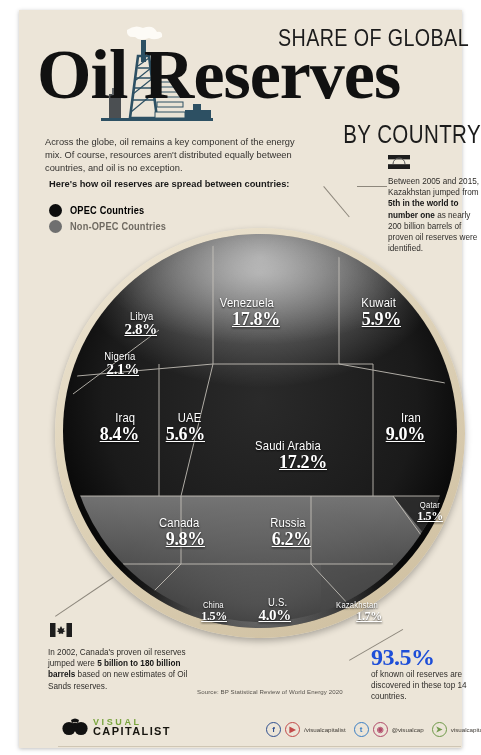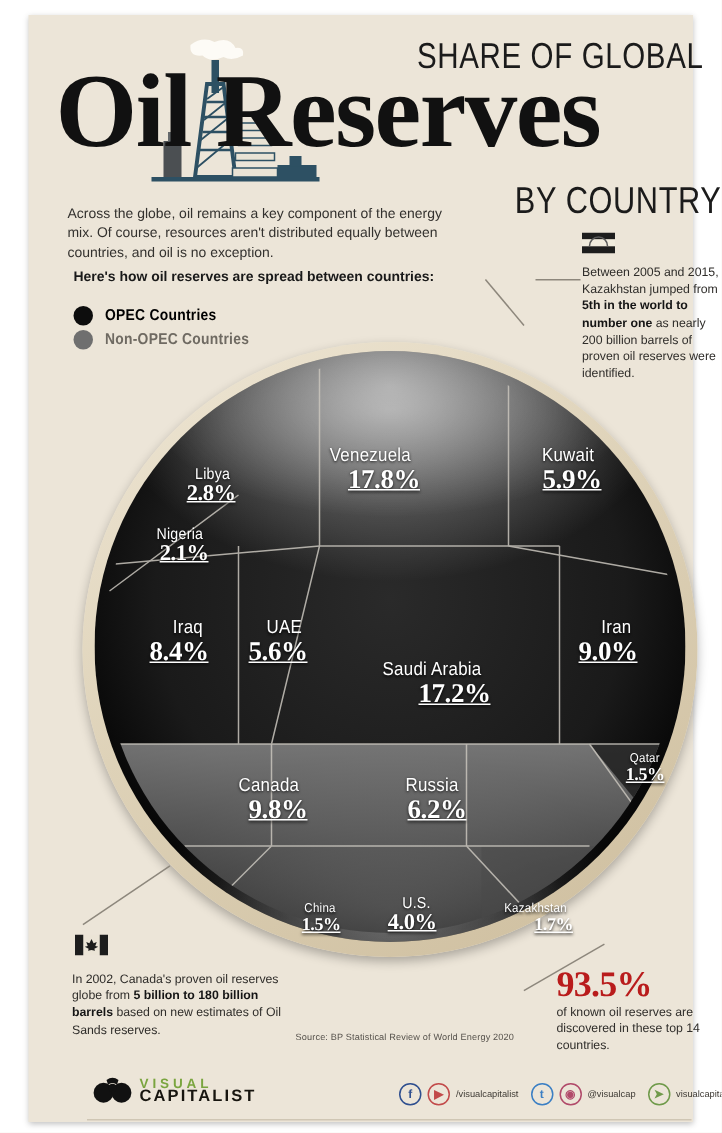--- a/index.html
+++ b/index.html
@@ -42,21 +42,21 @@
   .cal{position:absolute;font-size:8.2px;line-height:11.2px;color:#2f2d2a;}
   .cal b{color:#151515;}
   .cal-ven{left:369px;top:166px;width:96px;}
   .cal-can{left:29px;top:637px;width:152px;}
   .flag{position:absolute;width:22px;height:14px;}
   .ven-flag{left:369px;top:145px;}
   .can-flag{left:31px;top:613px;}
 
   .big935{position:absolute;left:352px;top:634px;
           font-family:"Liberation Serif","DejaVu Serif",serif;
-          font-weight:bold;font-size:24px;color:#b91c1c;letter-spacing:-.5px;}
+          font-weight:bold;font-size:24px;color:#1d4ed8;letter-spacing:-.5px;}
   .cal-935{left:352px;top:659px;width:112px;}
 
   .source{position:absolute;left:178px;top:678px;font-size:6.1px;color:#56524c;
           letter-spacing:.1px;}
 
   
   .ll{position:absolute;background:#8d877c;}
 
   
   .chartwrap{position:absolute;left:36px;top:218px;width:410px;height:410px;}
@@ -269,21 +269,21 @@
 
     <svg class="flag can-flag" viewBox="0 0 22 14">
       <rect x="0" y="0" width="22" height="14" fill="#ebe4d6"></rect>
       <rect x="0" y="0" width="5.5" height="14" fill="#1d1d1d"></rect>
       <rect x="16.5" y="0" width="5.5" height="14" fill="#1d1d1d"></rect>
       <path d="M11 3 l1.4 2.8 l2.1 -.8 l-1 2.6 l2 .5 l-2.6 1.4 l.4 1.4 l-2.3 -.5 l-2.3 .5 l.4 -1.4 l-2.6 -1.4 l2 -.5 l-1 -2.6 l2.1 .8z" fill="#1d1d1d"></path>
     </svg>
     <div class="cal cal-can">
       <span>In 2002, Canada's</span>
       <span>proven oil reserves</span>
-      <span>globe from </span><b>5 billion to 180</b>
+      <span>jumped were </span><b>5 billion to 180</b>
       <b>billion barrels</b><span> based on new</span>
       <span>estimates of Oil Sands reserves.</span>
     </div>
     <div class="ll" style="left:36px;top:606px;width:70px;height:1px;transform:rotate(-34deg);transform-origin:0 0;"></div>
 
     <div class="big935">93.5%</div>
     <div class="cal cal-935">
       <span>of known oil reserves</span>
       <span>are discovered in these</span>
       <span>top 14 countries.</span>

